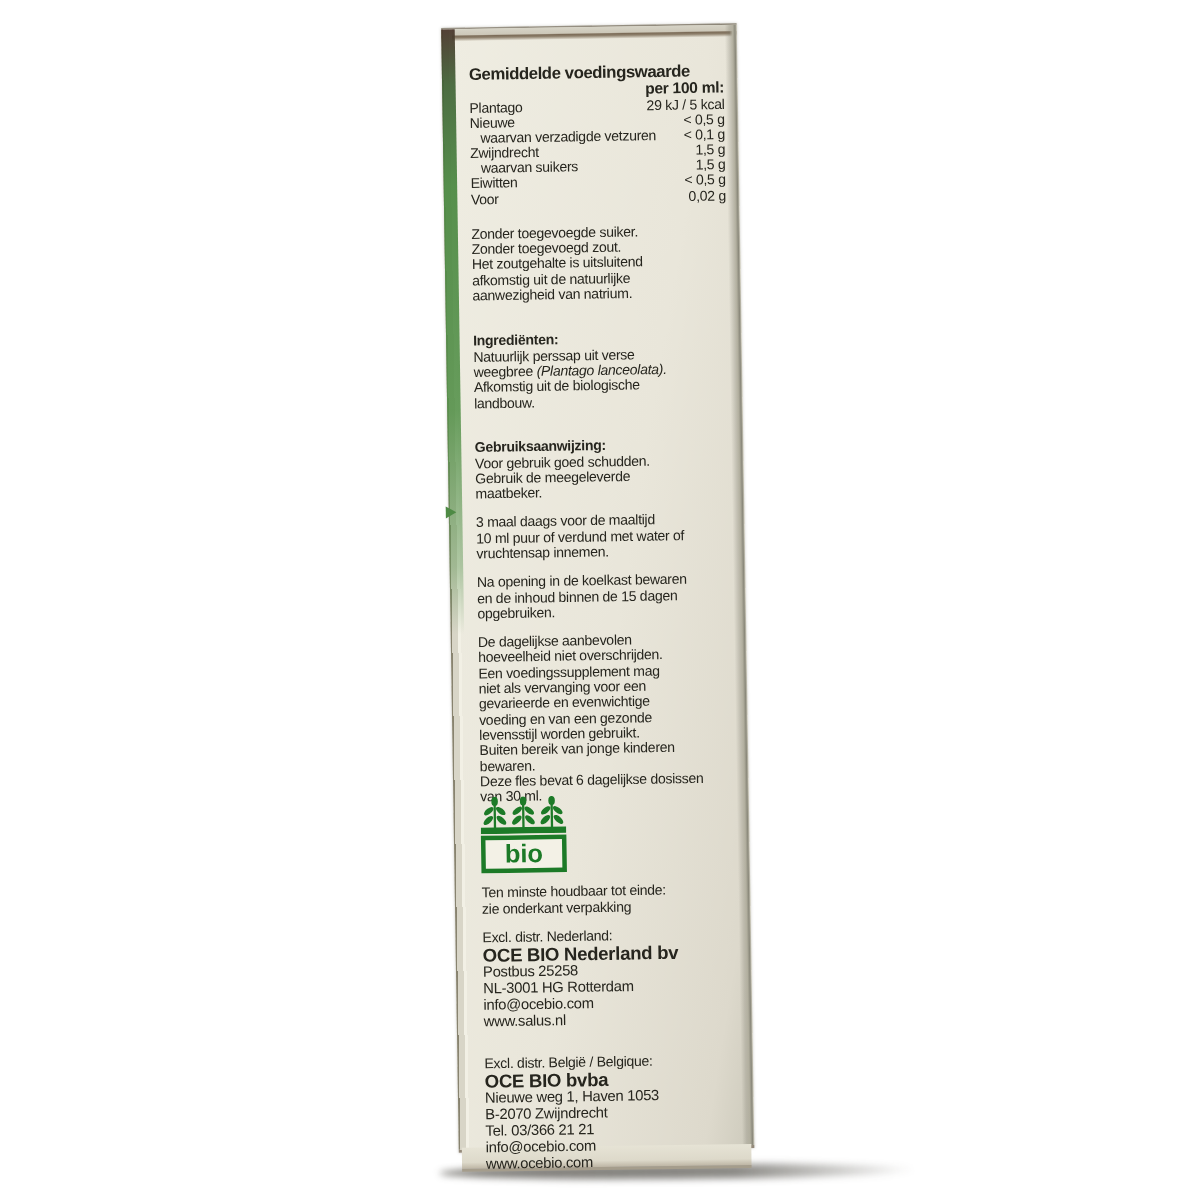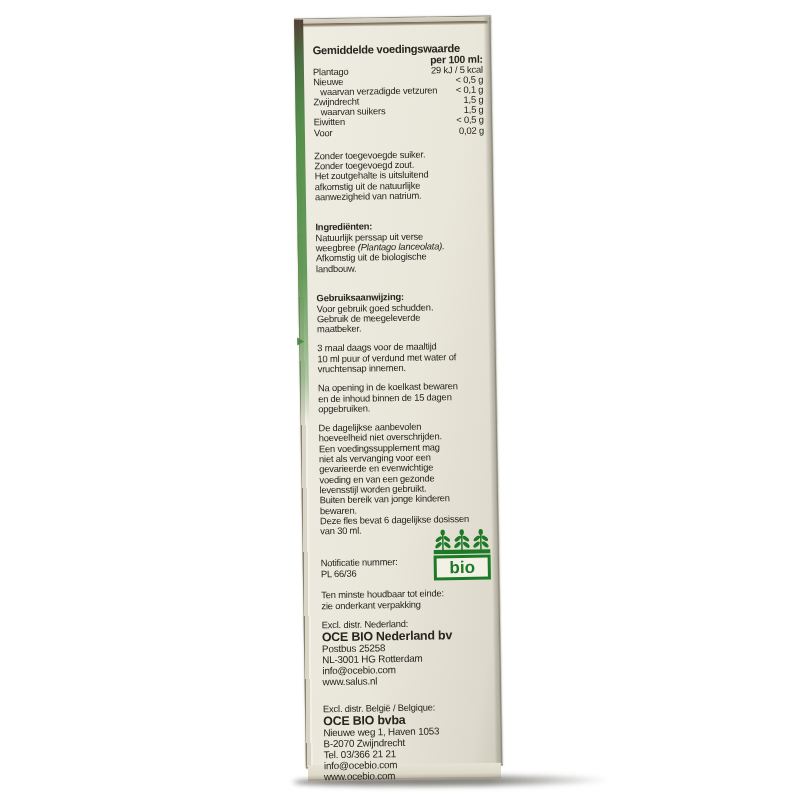--- a/index.html
+++ b/index.html
@@ -129,22 +129,20 @@
 niet als vervanging voor een
 gevarieerde en evenwichtige
 voeding en van een gezonde
 levensstijl worden gebruikt.
 Buiten bereik van jonge kinderen
 bewaren.
 Deze fles bevat 6 dagelijkse dosissen
 van 30 ml.</p>
 
       <div class="notif-row">
-        <p class="para">Notificatie nummer:
-PL 66/36</p>
         <div class="bio-logo">
           <svg viewBox="0 0 60 26">
             <g fill="#1c7a27">
               <rect x="0" y="21.5" width="60" height="4.5"></rect>
               <g id="plant">
                 <rect x="9.2" y="4" width="1.6" height="18"></rect>
                 <ellipse cx="10" cy="3.2" rx="2.3" ry="3.2"></ellipse>
                 <ellipse cx="5.8" cy="10" rx="4" ry="1.9" transform="rotate(-38 5.8 10)"></ellipse>
                 <ellipse cx="14.2" cy="10" rx="4" ry="1.9" transform="rotate(38 14.2 10)"></ellipse>
                 <ellipse cx="5.4" cy="16.5" rx="4.2" ry="2" transform="rotate(-42 5.4 16.5)"></ellipse>

